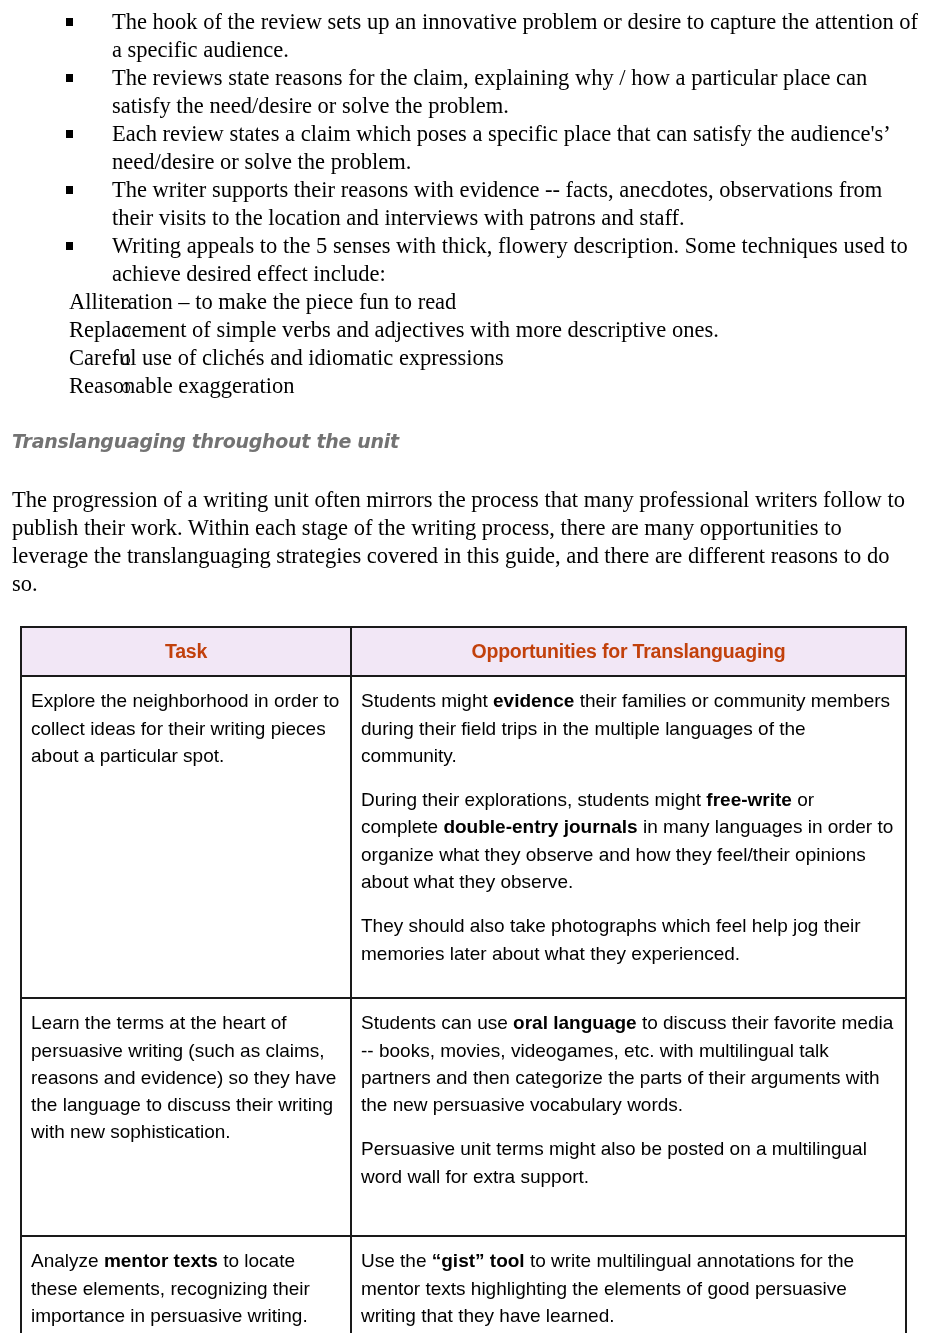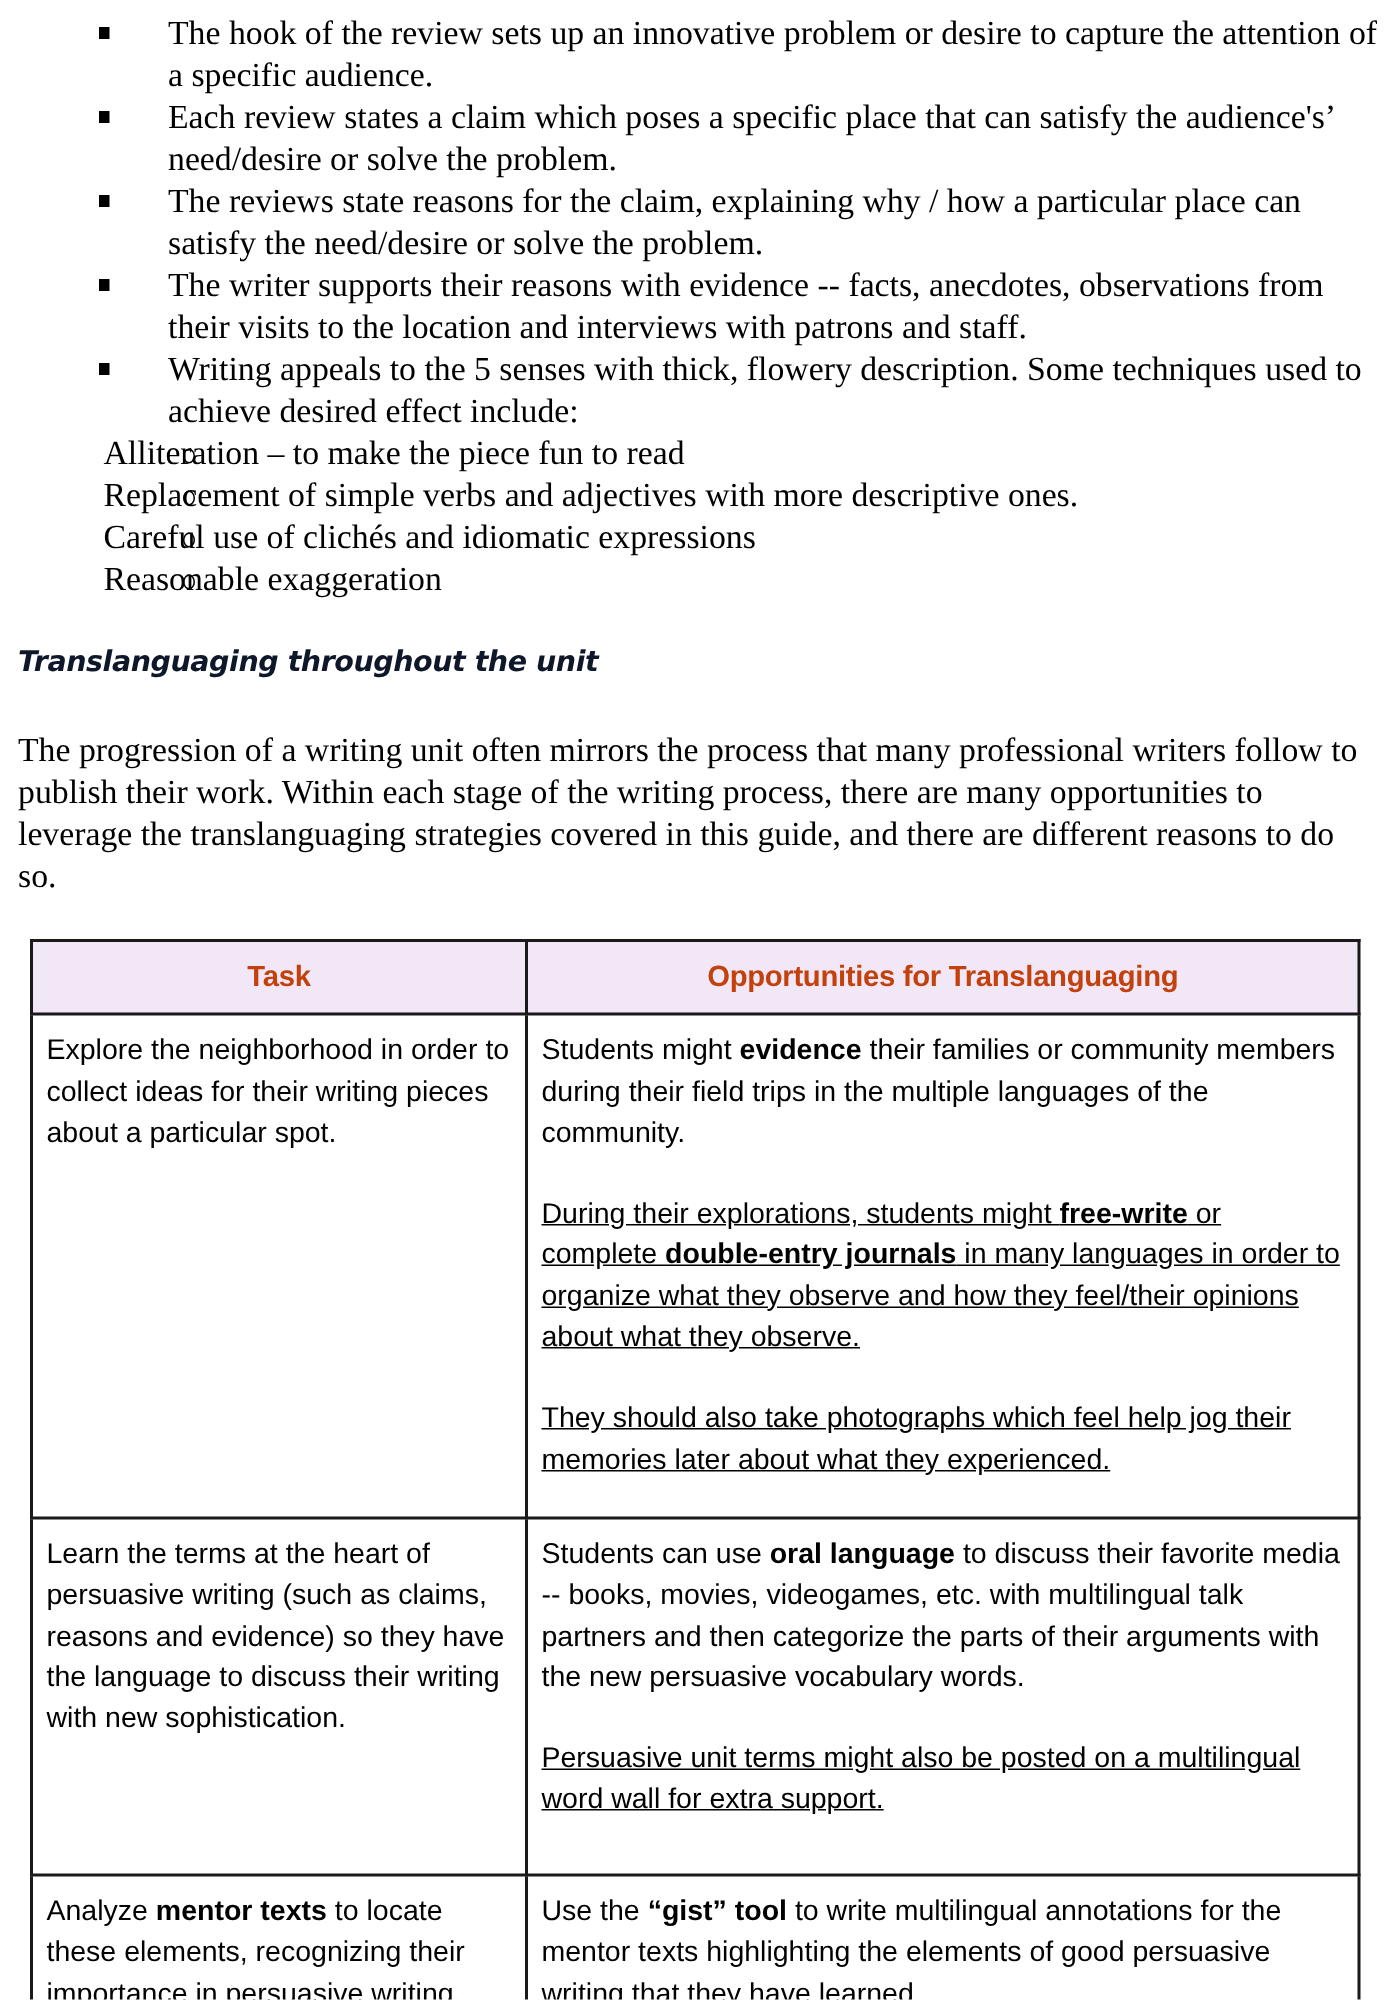--- a/index.html
+++ b/index.html
@@ -4,37 +4,37 @@
 <style>
   html, body { margin:0; padding:0; background:#ffffff; }
   body { width:930px; height:1333px; position:relative; overflow:hidden; color:#000; }
   .serif { font-family: "Liberation Serif", "DejaVu Serif", serif; font-size:22.5px; line-height:28px; }
   ul.l1 { list-style:none; margin:0; padding:0; position:absolute; left:0; top:8px; width:930px; }
   ul.l1 > li { position:relative; padding-left:112px; padding-right:4px; }
   .sq { position:absolute; left:66px; top:10px; width:7px; height:8px; background:#000; }
   ul.l2 { list-style:none; margin:0; padding:0; position:absolute; left:0; top:288px; width:930px; }
   ul.l2 > li { position:relative; padding-left:69px; }
   .circ { position:absolute; left:122px; top:11px; width:8px; height:10px; border:1.5px solid #000; border-radius:50%; box-sizing:border-box; }
-  .heading { position:absolute; left:12px; top:430px; font-family:"DejaVu Sans", sans-serif; font-weight:bold; font-style:italic; font-size:19px; color:#0f172a; letter-spacing:-0.3px; }
+  .heading { position:absolute; left:12px; top:430px; font-family:"DejaVu Sans", sans-serif; font-weight:bold; font-style:italic; font-size:19px; color:#737373; letter-spacing:-0.3px; }
   .para { position:absolute; left:12px; top:486px; width:900px; }
   table { position:absolute; left:20px; top:626px; width:887px; border-collapse:collapse; font-family:"Liberation Sans", "DejaVu Sans", sans-serif; font-size:19px; line-height:27.3px; }
   td, th { border:2px solid #1a1a1a; vertical-align:top; padding:10px 9px 24px 9px; }
   th { background:#f2e7f6; color:#c2410c; font-weight:bold; height:27px; padding:10px 9px 10px 9px; font-size:19.5px; letter-spacing:-0.2px; }
   td.c1 { width:310px; }
   td p { margin:0; }
-  td p + p { margin-top:27px;text-decoration:underline; }
+  td p + p { margin-top:17px; }
   b { font-weight:bold; }
 </style>
 </head>
 <body>
 
 <ul class="l1 serif">
   <li><span class="sq"></span><span>The hook of the review sets up an innovative problem or desire to capture the attention of a specific audience.</span></li>
+  <li><span class="sq"></span><span>The reviews state reasons for the claim, explaining why / how a particular place can satisfy the need/desire or solve the problem.</span></li>
   <li><span class="sq"></span><span>Each review states a claim which poses a specific place that can satisfy the audience's’ need/desire or solve the problem.</span></li>
-  <li><span class="sq"></span><span>The reviews state reasons for the claim, explaining why / how a particular place can satisfy the need/desire or solve the problem.</span></li>
   <li><span class="sq"></span><span>The writer supports their reasons with evidence -- facts, anecdotes, observations from their visits to the location and interviews with patrons and staff.</span></li>
   <li><span class="sq"></span><span>Writing appeals to the 5 senses with thick, flowery description. Some techniques used to achieve desired effect include:</span></li>
 </ul>
 
 <ul class="l2 serif">
   <li><span class="circ"></span><span>Alliteration – to make the piece fun to read</span></li>
   <li><span class="circ"></span><span>Replacement of simple verbs and adjectives with more descriptive ones.</span></li>
   <li><span class="circ"></span><span>Careful use of clichés and idiomatic expressions</span></li>
   <li><span class="circ"></span><span>Reasonable exaggeration</span></li>
 </ul>

